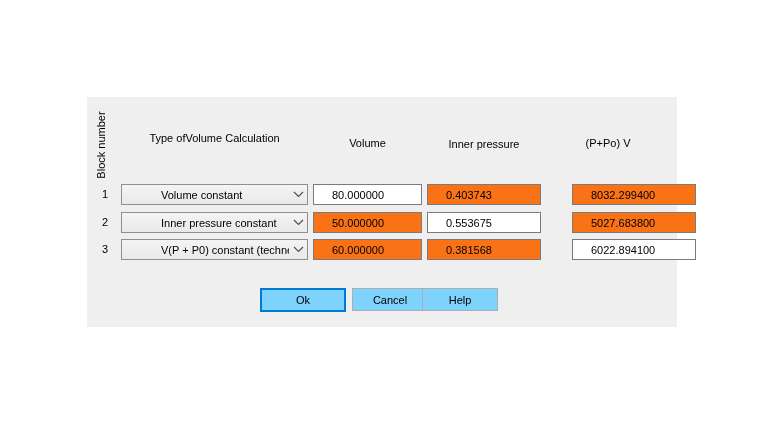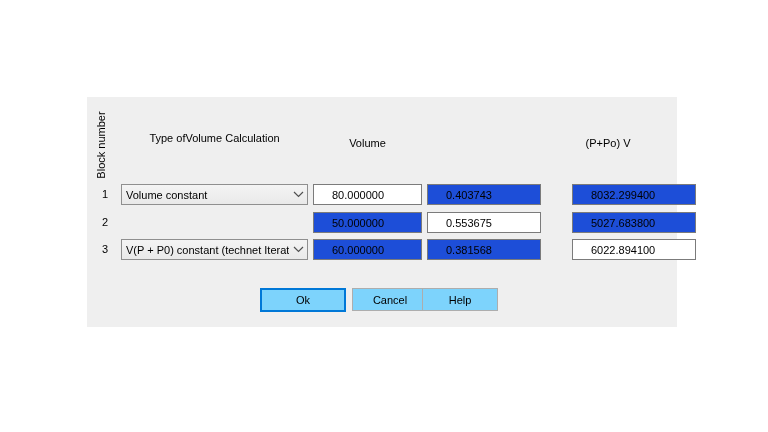--- a/index.html
+++ b/index.html
@@ -32,37 +32,37 @@
   }
 
   .combo {
     position: absolute; left: 34px; width: 187px; height: 21px;
     border: 1px solid #8f8f8f;
     background: linear-gradient(#f4f4f4, #e9e9e9);
     display: flex; align-items: center;
     padding-left: 4px; cursor: default;
   }
   .combo-label {
-    flex: 1; white-space: nowrap; overflow: hidden; color: #000;
+    flex: 1; white-space: nowrap; overflow: hidden; color: #000; margin-left: 35px;
   }
   .combo-chevron {
     width: 18px; height: 100%; display: flex; align-items: center; justify-content: center;
     flex: none;
   }
 
   .field {
     position: absolute; height: 21px; border: 1px solid #7b7b7b;
     padding: 0 18px; font-family: "Liberation Sans", "DejaVu Sans", sans-serif;
     font-size: 11px; color: #000; outline: none;
   }
   .f-vol   { left: 226px; width: 109px; }
   .f-press { left: 340px; width: 114px; }
   .f-pv    { left: 485px; width: 124px; }
   .f-edit  { background: #ffffff; }
-  .f-ro    { background: #1d4ed8; }
+  .f-ro    { background: #f97316; }
 
   .r1 { top: 87px; }
   .r2 { top: 115px; }
   .r3 { top: 142px; }
 
   .btn {
     position: absolute; top: 191px; height: 23px;
     background: #7dd3fc; border: 1px solid #adadad;
     font-family: "Liberation Sans", "DejaVu Sans", sans-serif; font-size: 11px; color: #000;
     text-align: center; cursor: default;
@@ -72,36 +72,45 @@
   .btn-help   { left: 335px; width: 76px; }
 </style>
 </head>
 <body>
 
 <div class="dialog">
 
   <div class="vlabel">Block number</div>
   <div class="col-header hdr-type">Type ofVolume Calculation</div>
   <div class="col-header hdr-vol">Volume</div>
+  <div class="col-header hdr-press">Inner pressure</div>
   <div class="col-header hdr-pv">(P+Po) V</div>
 
   <div class="row-num r1">1</div>
   <div class="combo r1">
     <span class="combo-label">Volume constant</span>
     <span class="combo-chevron">
       <svg width="11" height="7" viewBox="0 0 11 7">
           <polyline points="1,1 5.5,5.5 10,1" fill="none" stroke="#505050" stroke-width="1.2"></polyline>
         </svg>
     </span>
   </div>
   <input class="field f-vol r1 f-edit" value="80.000000" style="">
   <input class="field f-press r1 f-ro" readonly="" value="0.403743" style="">
   <input class="field f-pv r1 f-ro" readonly="" value="8032.299400" style="">
 
   <div class="row-num r2">2</div>
+  <div class="combo r2">
+    <span class="combo-label">Inner pressure constant</span>
+    <span class="combo-chevron">
+      <svg width="11" height="7" viewBox="0 0 11 7">
+          <polyline points="1,1 5.5,5.5 10,1" fill="none" stroke="#505050" stroke-width="1.2"></polyline>
+        </svg>
+    </span>
+  </div>
   <input class="field f-vol r2 f-ro" readonly="" value="50.000000" style="">
   <input class="field f-press r2 f-edit" value="0.553675" style="">
   <input class="field f-pv r2 f-ro" readonly="" value="5027.683800" style="">
 
   <div class="row-num r3">3</div>
   <div class="combo r3">
     <span class="combo-label">V(P + P0) constant (technet Iteratio</span>
     <span class="combo-chevron">
       <svg width="11" height="7" viewBox="0 0 11 7">
           <polyline points="1,1 5.5,5.5 10,1" fill="none" stroke="#505050" stroke-width="1.2"></polyline>

